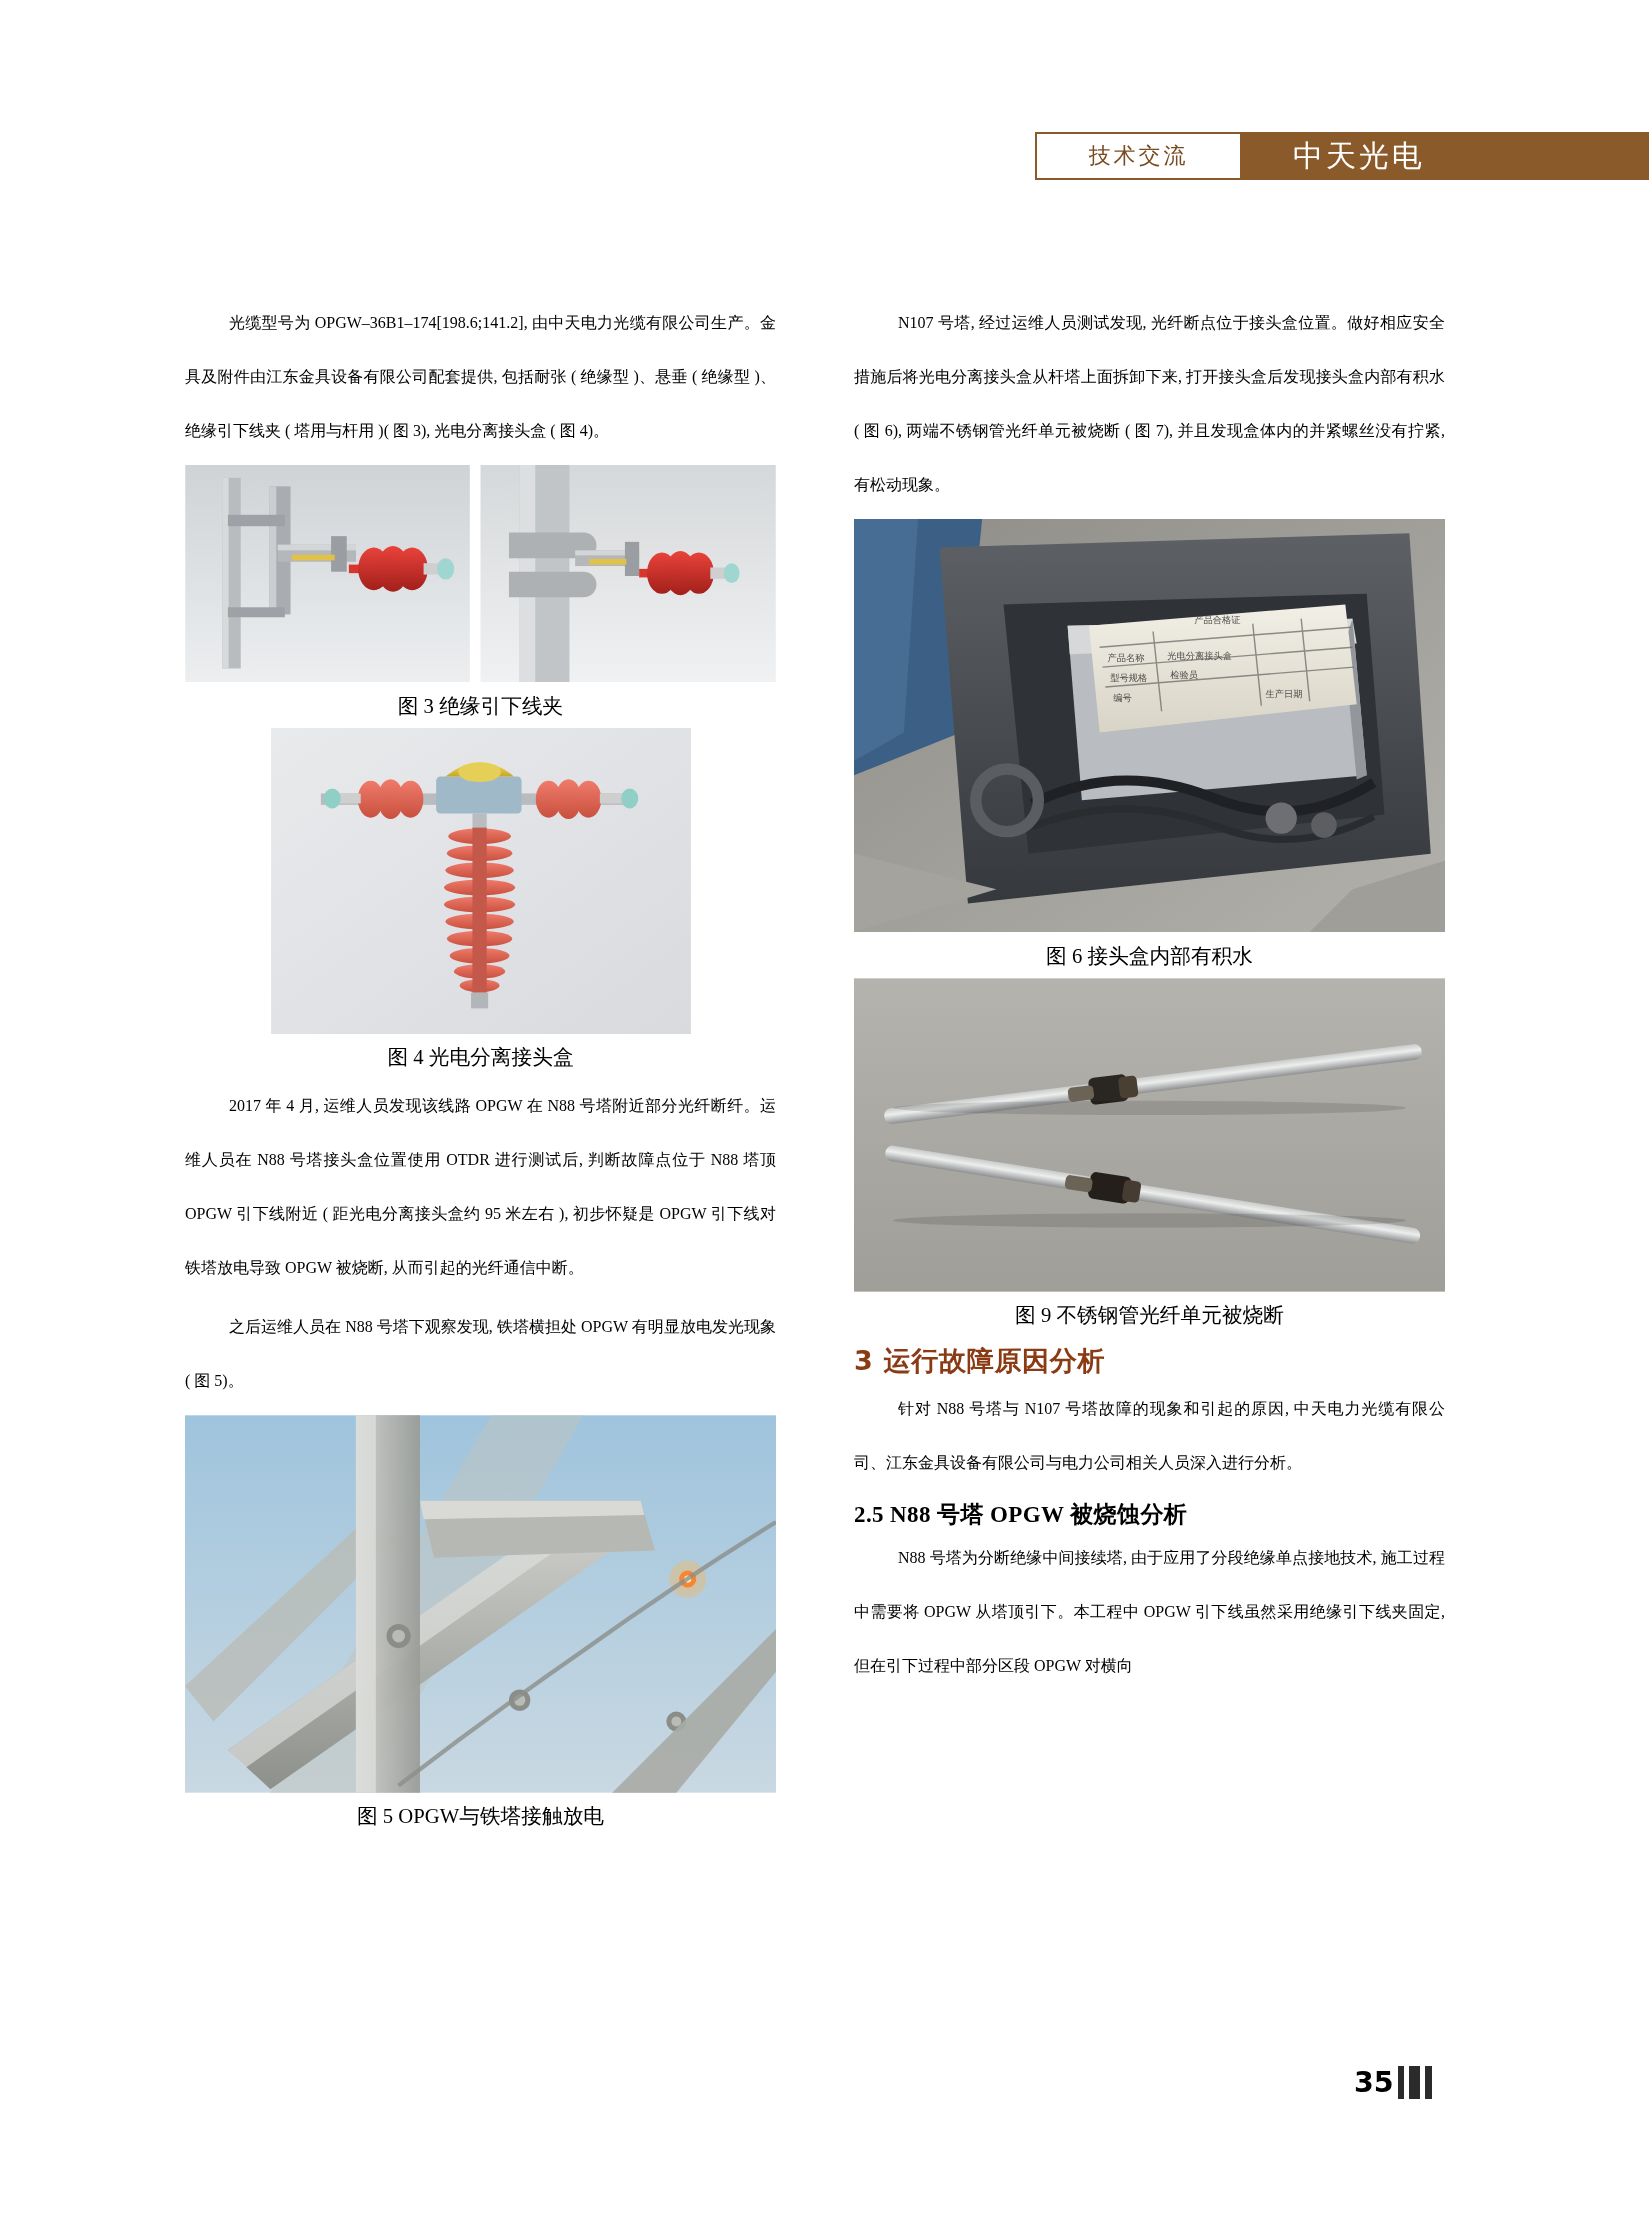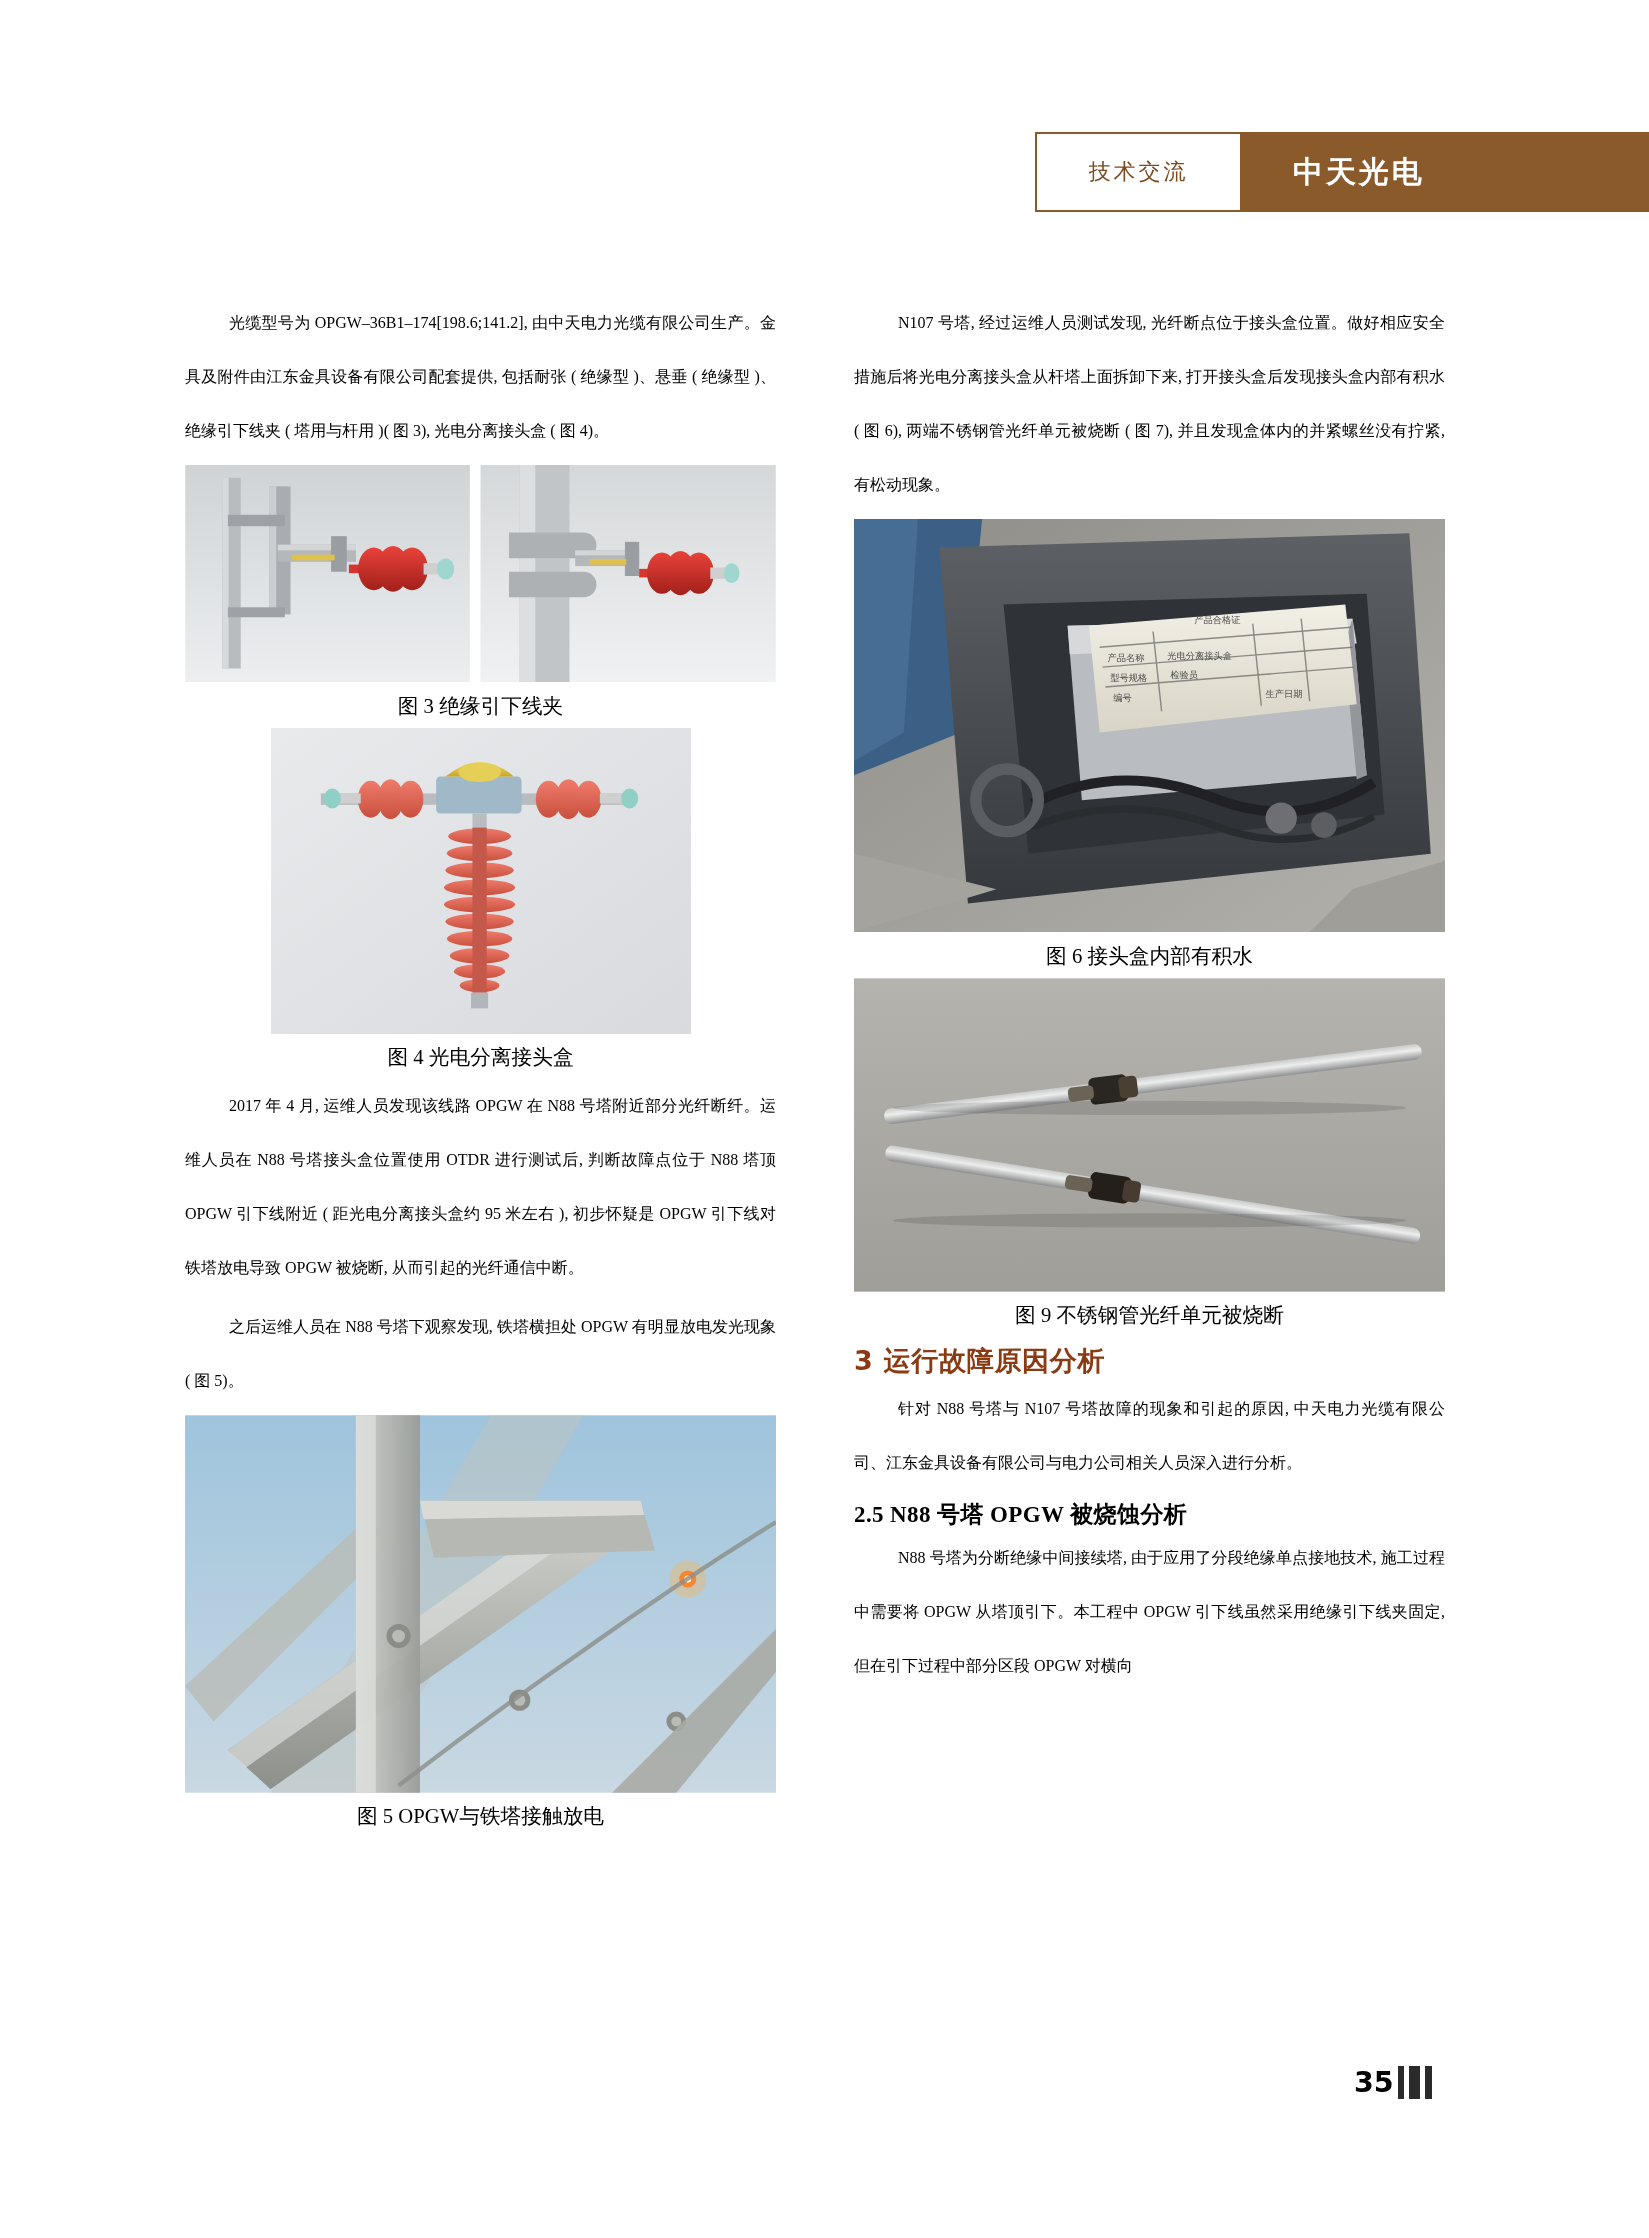--- a/index.html
+++ b/index.html
@@ -20,21 +20,21 @@
     width: 1649px;
     height: 2239px;
   }
 
   
   .header {
     position: absolute;
     top: 132px;
     left: 1035px;
     width: 615px;
-    height: 80px;
+    height: 48px;
     display: flex;
     align-items: stretch;
   }
   .header-tab {
     width: 207px;
     border: 2.1px solid #8a5a2b;
     box-sizing: border-box;
     display: flex;
     align-items: center;
     justify-content: center;
@@ -49,21 +49,21 @@
     background: #8a5a2b;
     display: flex;
     align-items: center;
     padding-left: 51px;
     box-sizing: border-box;
   }
   .header-brand-text {
     color: #ffffff;
     font-family: "DejaVu Sans", sans-serif;
     font-size: 30px;
-    font-weight: bold;
+    font-weight: normal;
     letter-spacing: 2.9px;
   }
 
   
   .col {
     position: absolute;
     width: 591px;
     top: 296px;
   }
   .col-left { left: 185px; }

